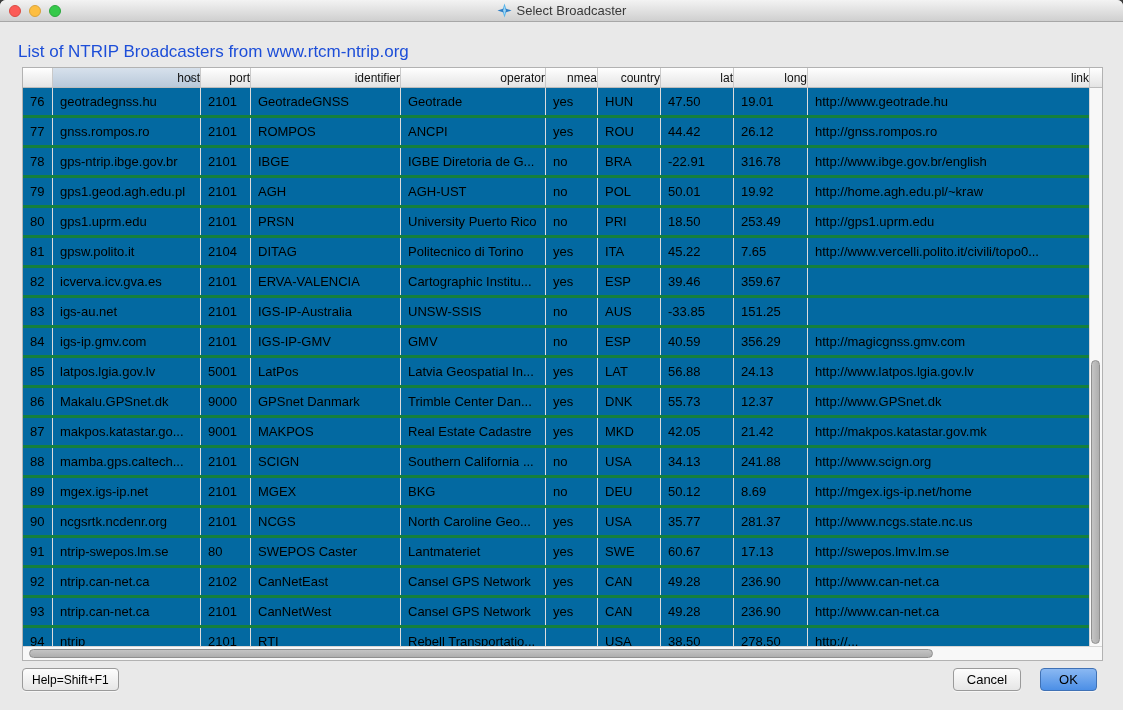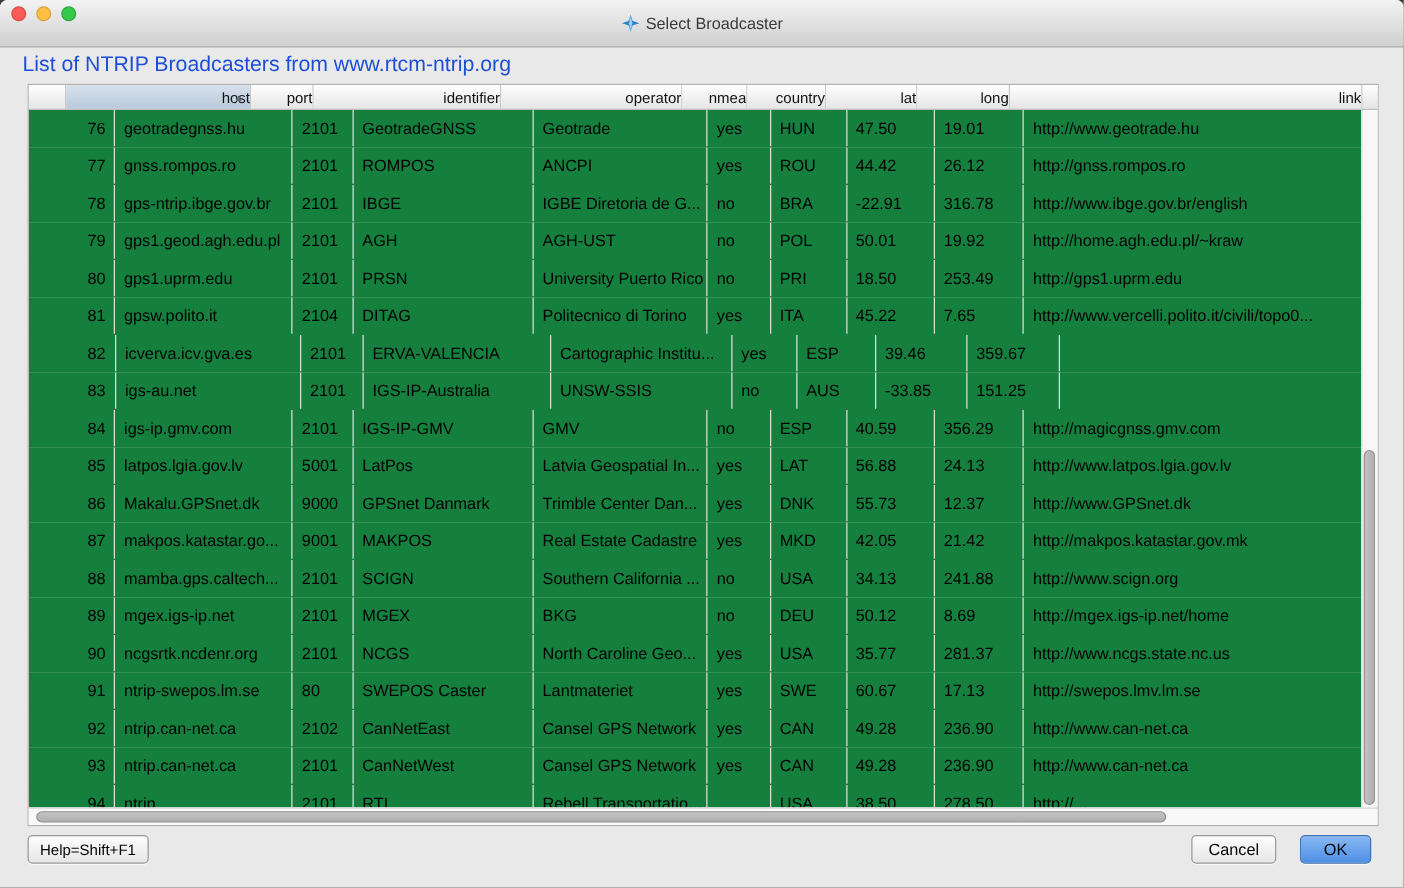--- a/index.html
+++ b/index.html
@@ -1,33 +1,33 @@
 <!DOCTYPE html>
 <html><head>
 <meta charset="utf-8">
 <style>
   html,body{margin:0;padding:0;}
   body{width:1123px;height:710px;background:#3c3c3c;font-family:"Liberation Sans",sans-serif;}
   .window{position:relative;width:1123px;height:710px;background:#e9e9e9;border-radius:6px 6px 0 0;overflow:hidden;}
-  .titlebar{position:absolute;top:0;left:0;width:100%;height:38px;background:linear-gradient(#f3f3f3,#cfcfcf);border-bottom:1px solid #a7a7a7;display:flex;align-items:center;justify-content:center;box-sizing:border-box;}
+  .titlebar{position:absolute;top:0;left:0;width:100%;height:22px;background:linear-gradient(#f3f3f3,#cfcfcf);border-bottom:1px solid #a7a7a7;display:flex;align-items:center;justify-content:center;box-sizing:border-box;}
   .traffic{position:absolute;left:9px;top:5px;display:flex;gap:8px;}
   .tl{width:12px;height:12px;border-radius:50%;display:inline-block;box-sizing:border-box;}
   .tl.red{background:#fc5b57;border:1px solid #d94c44;}
   .tl.yellow{background:#fdbe41;border:1px solid #d9a33c;}
   .tl.green{background:#35c94a;border:1px solid #2ca73e;}
   .title-wrap{display:flex;align-items:center;gap:5px;}
   .title-text{font-size:13px;color:#393939;}
   .heading{position:absolute;left:18px;top:42px;font-size:17px;color:#1d4ed8;}
   .table-frame{position:absolute;left:22px;top:67px;width:1079px;height:592px;background:#fff;border:1px solid #b2b2b2;}
   .grid-area{position:absolute;left:0;top:0;width:1066px;height:578px;overflow:hidden;}
   .header-row{display:flex;height:20px;}
   .hcell{box-sizing:border-box;height:20px;border-right:1px solid #c9c9c9;border-bottom:1px solid #bcbcbc;background:linear-gradient(#ffffff,#e4e4e4);display:flex;align-items:center;justify-content:flex-end;font-size:12px;color:#111;position:relative;white-space:nowrap;overflow:hidden;}
   .hcell.sorted{background:linear-gradient(#d7e1ec,#b9c9da);}
   .sort-arrow{position:absolute;right:5px;top:50%;transform:translateY(-50%);font-size:8px;color:#5d6f82;}
-  .trow{display:flex;height:30px;box-sizing:border-box;border-bottom:1px solid #15803d;background:#15803d;padding-left:40px;}
+  .trow{display:flex;height:30px;box-sizing:border-box;border-bottom:3px solid #15803d;background:#0369a1;}
   .tcell{box-sizing:border-box;height:100%;border-right:1px solid #dcdcdc;display:flex;align-items:center;padding:0 4px 0 7px;font-size:13px;color:#000;white-space:nowrap;overflow:hidden;}
   .c0{width:30px;}.c1{width:148px;}.c2{width:50px;}.c3{width:150px;}.c4{width:145px;}
   .c5{width:52px;}.c6{width:63px;}.c7{width:73px;}.c8{width:74px;}.c9{width:281px;border-right:none;}
   .corner{position:absolute;right:0;top:0;width:13px;height:20px;background:linear-gradient(#ffffff,#e4e4e4);border-left:1px solid #c9c9c9;border-bottom:1px solid #bcbcbc;box-sizing:border-box;}
   .vscroll{position:absolute;right:0;top:20px;width:13px;height:558px;background:#f8f8f8;border-left:1px solid #d6d6d6;box-sizing:border-box;}
   .vthumb{position:absolute;left:1px;top:272px;width:9px;height:284px;background:linear-gradient(90deg,#c4c4c4,#aeaeae);border:1px solid #8f8f8f;border-radius:6px;box-sizing:border-box;}
   .hscroll{position:absolute;left:0;bottom:0;width:1079px;height:14px;background:#f8f8f8;border-top:1px solid #d6d6d6;box-sizing:border-box;}
   .hthumb{position:absolute;left:6px;top:2px;width:904px;height:9px;background:linear-gradient(#c4c4c4,#aeaeae);border:1px solid #8f8f8f;border-radius:6px;box-sizing:border-box;}
   .btn{position:absolute;height:23px;border-radius:4px;border:1px solid #9a9a9a;background:linear-gradient(#fdfdfd,#e6e6e6);font-size:13px;color:#000;display:flex;align-items:center;justify-content:center;font-family:Liberation Sans, sans-serif;padding:0;margin:0;box-shadow:0 1px 0 rgba(255,255,255,.6);}
   .help-btn{left:22px;top:668px;padding:0 9px;font-size:12px;}

